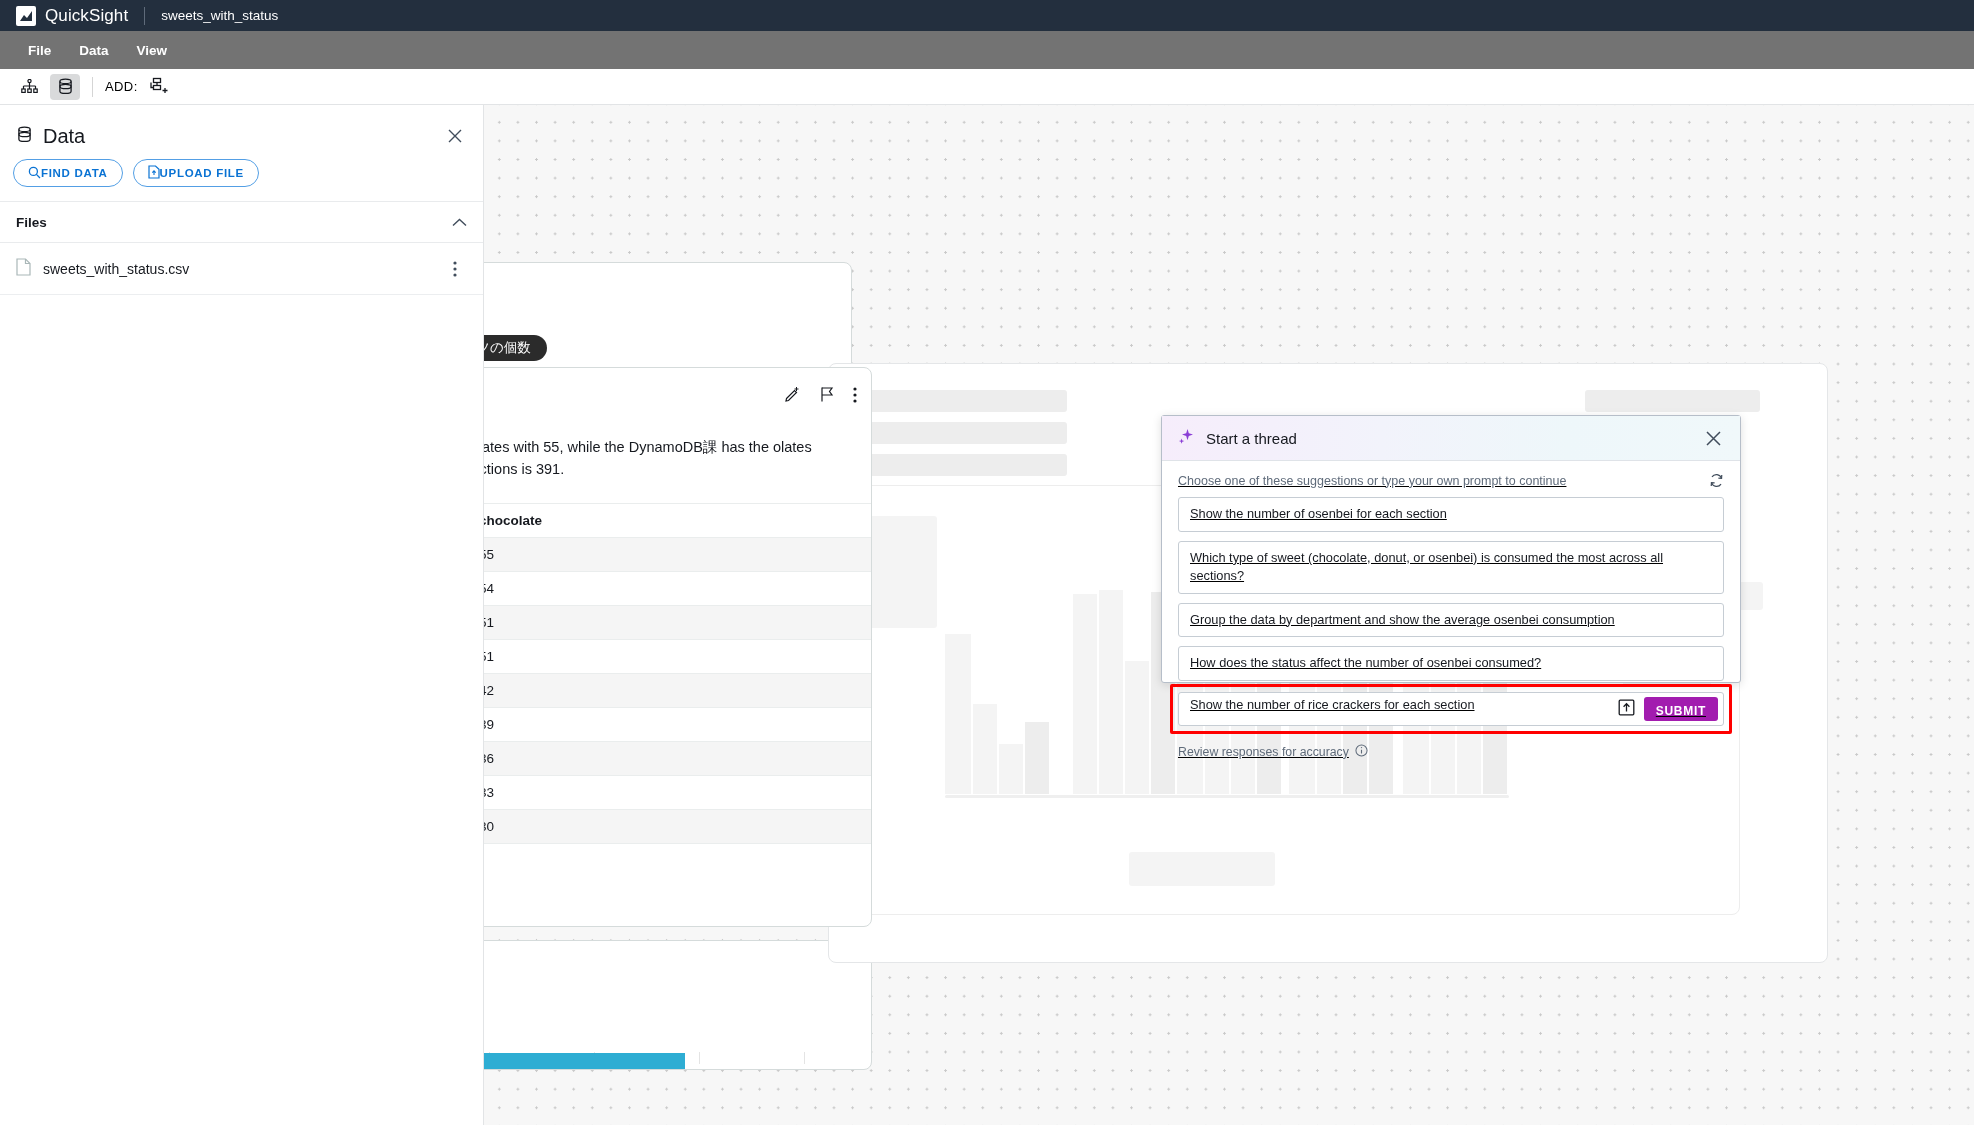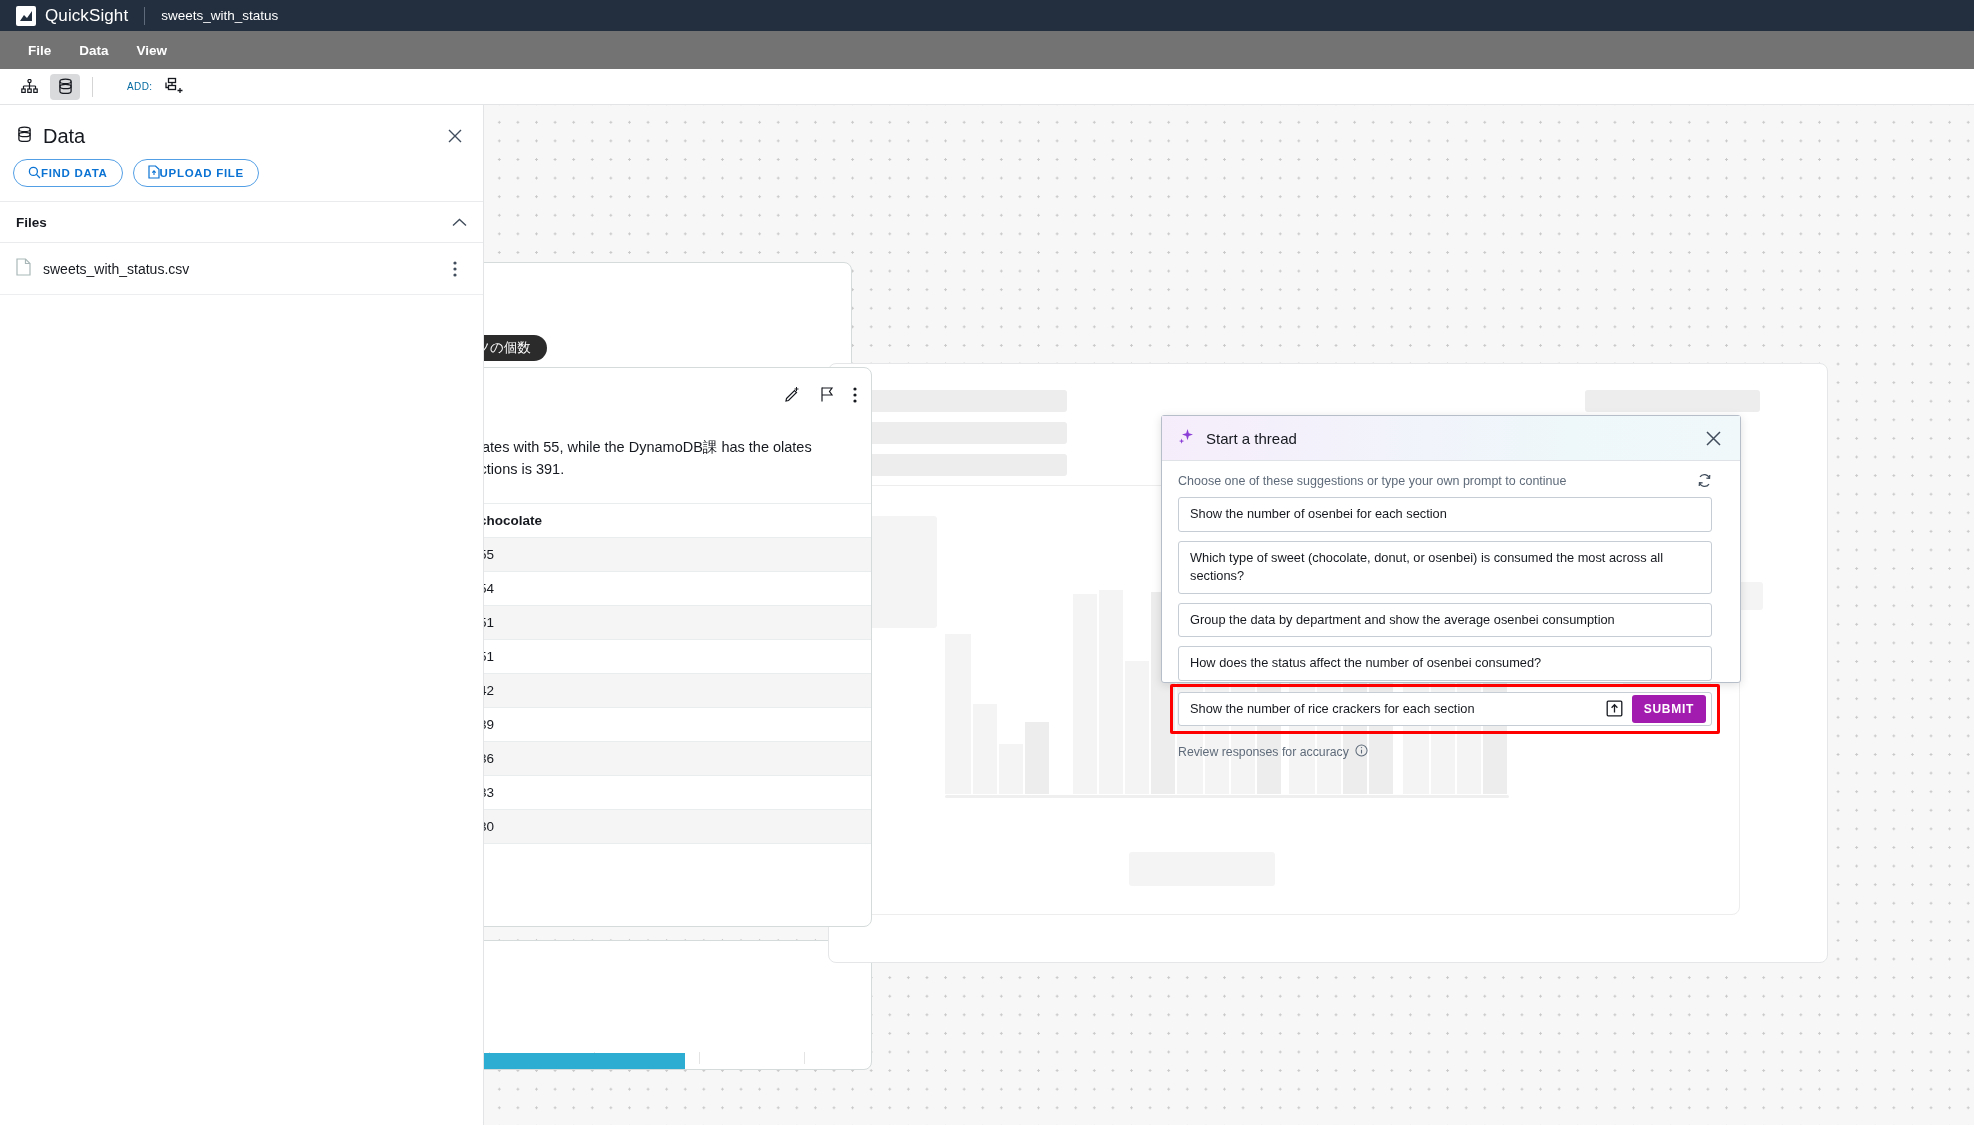--- a/index.html
+++ b/index.html
@@ -41,21 +41,21 @@
     position: absolute; left: 0; top: 69px; width: 1974px; height: 36px;
     background: #ffffff; border-bottom: 1px solid #e2e4e6;
     display: flex; align-items: center; padding-left: 14px;
   }
   .tool-ico {
     width: 30px; height: 26px; display: flex; align-items: center; justify-content: center;
     border-radius: 4px; margin-right: 6px;
   }
   .tool-ico.active { background: #d9dadb; }
   .tool-div { width: 1px; height: 20px; background: #d5d5d5; margin: 0 12px 0 6px; }
-  .add-label { color: #0369a1; font-size: 10px; letter-spacing: .4px; margin-right: 6px; margin-left: 22px; }
+  .add-label { color: #000000; font-size: 13px; letter-spacing: .4px; margin-right: 6px; }
 
   
   .datapanel {
     position: absolute; left: 0; top: 105px; width: 484px; height: 1020px;
     background: #ffffff; border-right: 1px solid #e2e4e6; z-index: 40;
   }
   .dp-head {
     height: 46px; display: flex; align-items: center; padding: 0 16px; margin-top: 8px;
   }
   .dp-title { font-size: 20px; color: #16191f; margin-left: 10px; }
@@ -171,39 +171,39 @@
   .thread-head {
     height: 45px; display: flex; align-items: center; padding: 0 14px 0 16px;
     background: linear-gradient(90deg,#f6edfb 0%, #f2f3fb 38%, #eef7fa 70%, #f0f8fa 100%);
     border-bottom: 1px solid #dfe3e8;
   }
   .thread-title { font-size: 15px; color: #16191f; margin-left: 11px; }
   .thread-close {
     margin-left: auto; width: 26px; height: 26px; display: flex;
     align-items: center; justify-content: center; cursor: pointer;
   }
-  .thread-body { padding: 12px 28px 0 16px; position: relative; }
+  .thread-body { padding: 12px 16px 0 16px; position: relative; text-decoration: underline; }
   .thread-sub {
     font-size: 12.5px; color: #5f6b7a; display: flex; align-items: center;
   }
   .refresh-ico { margin-left: auto; cursor: pointer; display: flex; }
   .sugg {
     margin-top: 9px; border: 1px solid #c6cdd4; border-radius: 3px;
     padding: 7px 11px; font-size: 12.8px; color: #16191f; line-height: 1.45;
     background: #fff; cursor: pointer;
   }
   .prompt-wrap {
     position: relative; margin-top: 11px;
   }
   .redbox {
     position: absolute; left: -8px; top: -8px; right: -8px; bottom: -8px;
     border: 3px solid #ff0000; border-radius: 2px; pointer-events: none;
   }
   .prompt {
-    display: flex; align-items: center; border: 1px solid #c6cdd4; border-radius: 3px;
+    display: flex; border: 1px solid #c6cdd4; border-radius: 3px;
     background: #fff; padding: 4px 5px 4px 11px; height: 34px;
   }
   .prompt-text { font-size: 12.8px; color: #16191f; flex: 1; }
   .upload-ico { width: 22px; height: 22px; display:flex; align-items:center; justify-content:center; margin-right: 6px; cursor:pointer; }
   .submit-btn {
     background: #a21caf; color: #ffffff; border: none; border-radius: 3px;
     font-size: 12px; font-weight: bold; letter-spacing: .7px;
     padding: 7px 12px; cursor: pointer; font-family: "Liberation Sans", sans-serif;
   }
   .review {

